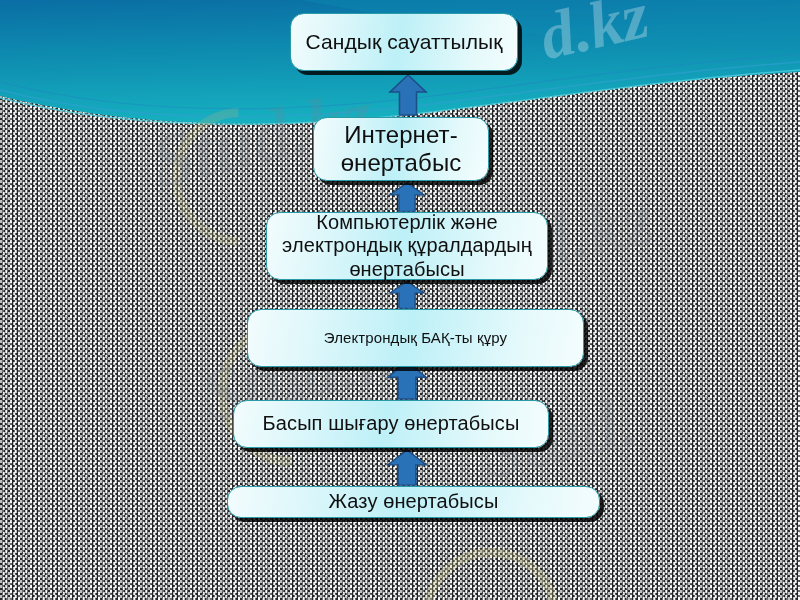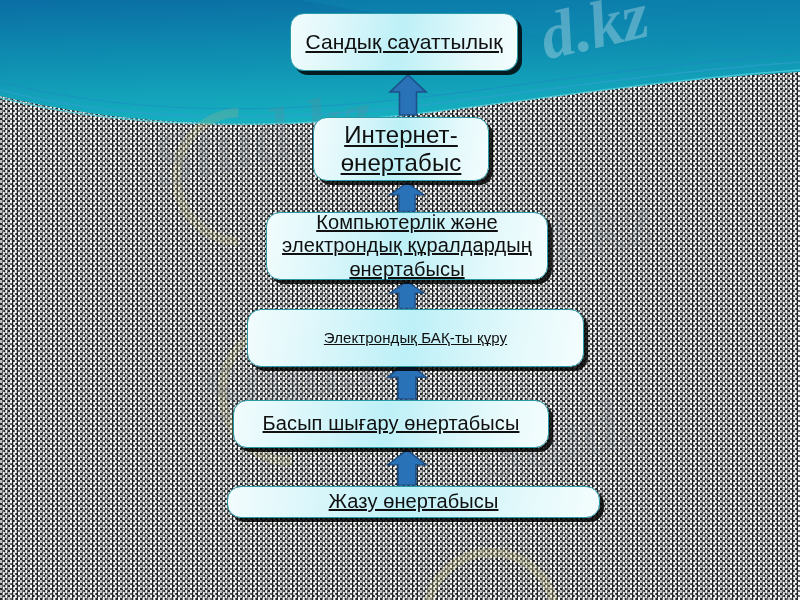--- a/index.html
+++ b/index.html
@@ -109,21 +109,20 @@
     color: #101010;
     font-family: "Liberation Sans", sans-serif;
     font-size: 21px;
     line-height: 1.18;
     letter-spacing: 0.1px;
   }
   .flow-box .btxt {
     display: block;
     width: 100%;
     padding: 0 10px;
-    text-decoration: underline;
   }
   .flow-box.overflow { overflow: visible; }
 
   
   .arrow {
     position: absolute;
   }
   .arrow svg { display: block; }
 </style>
 </head>

